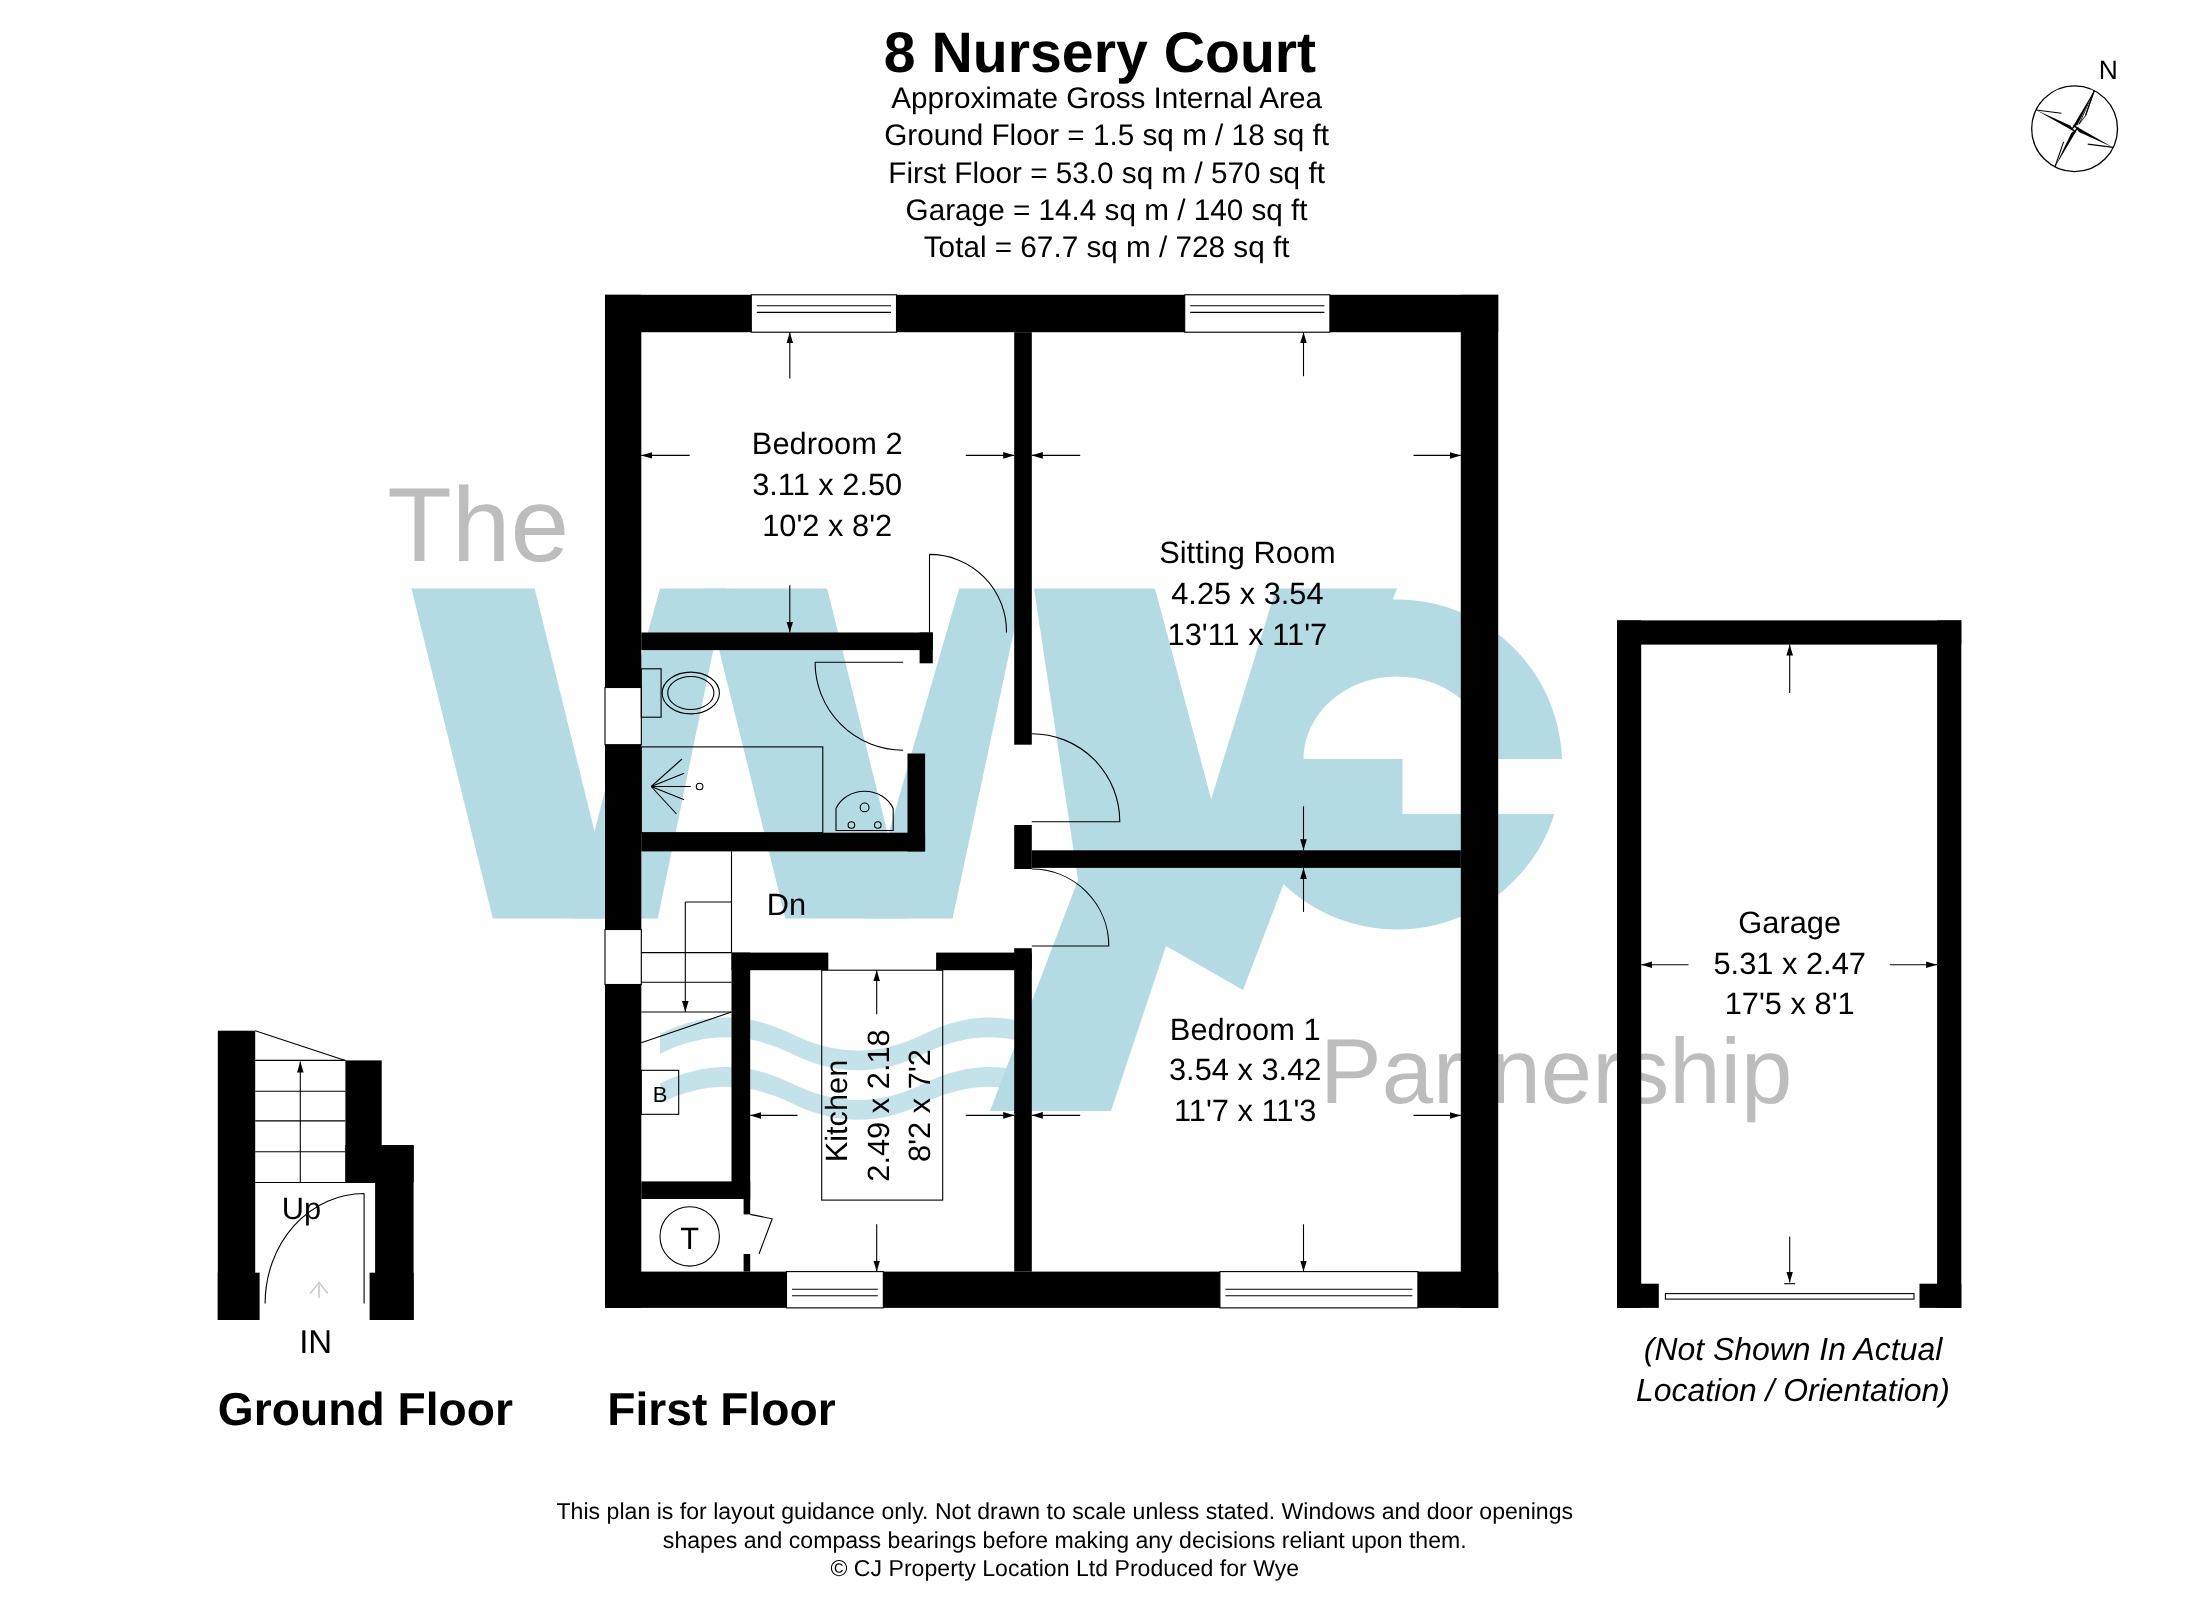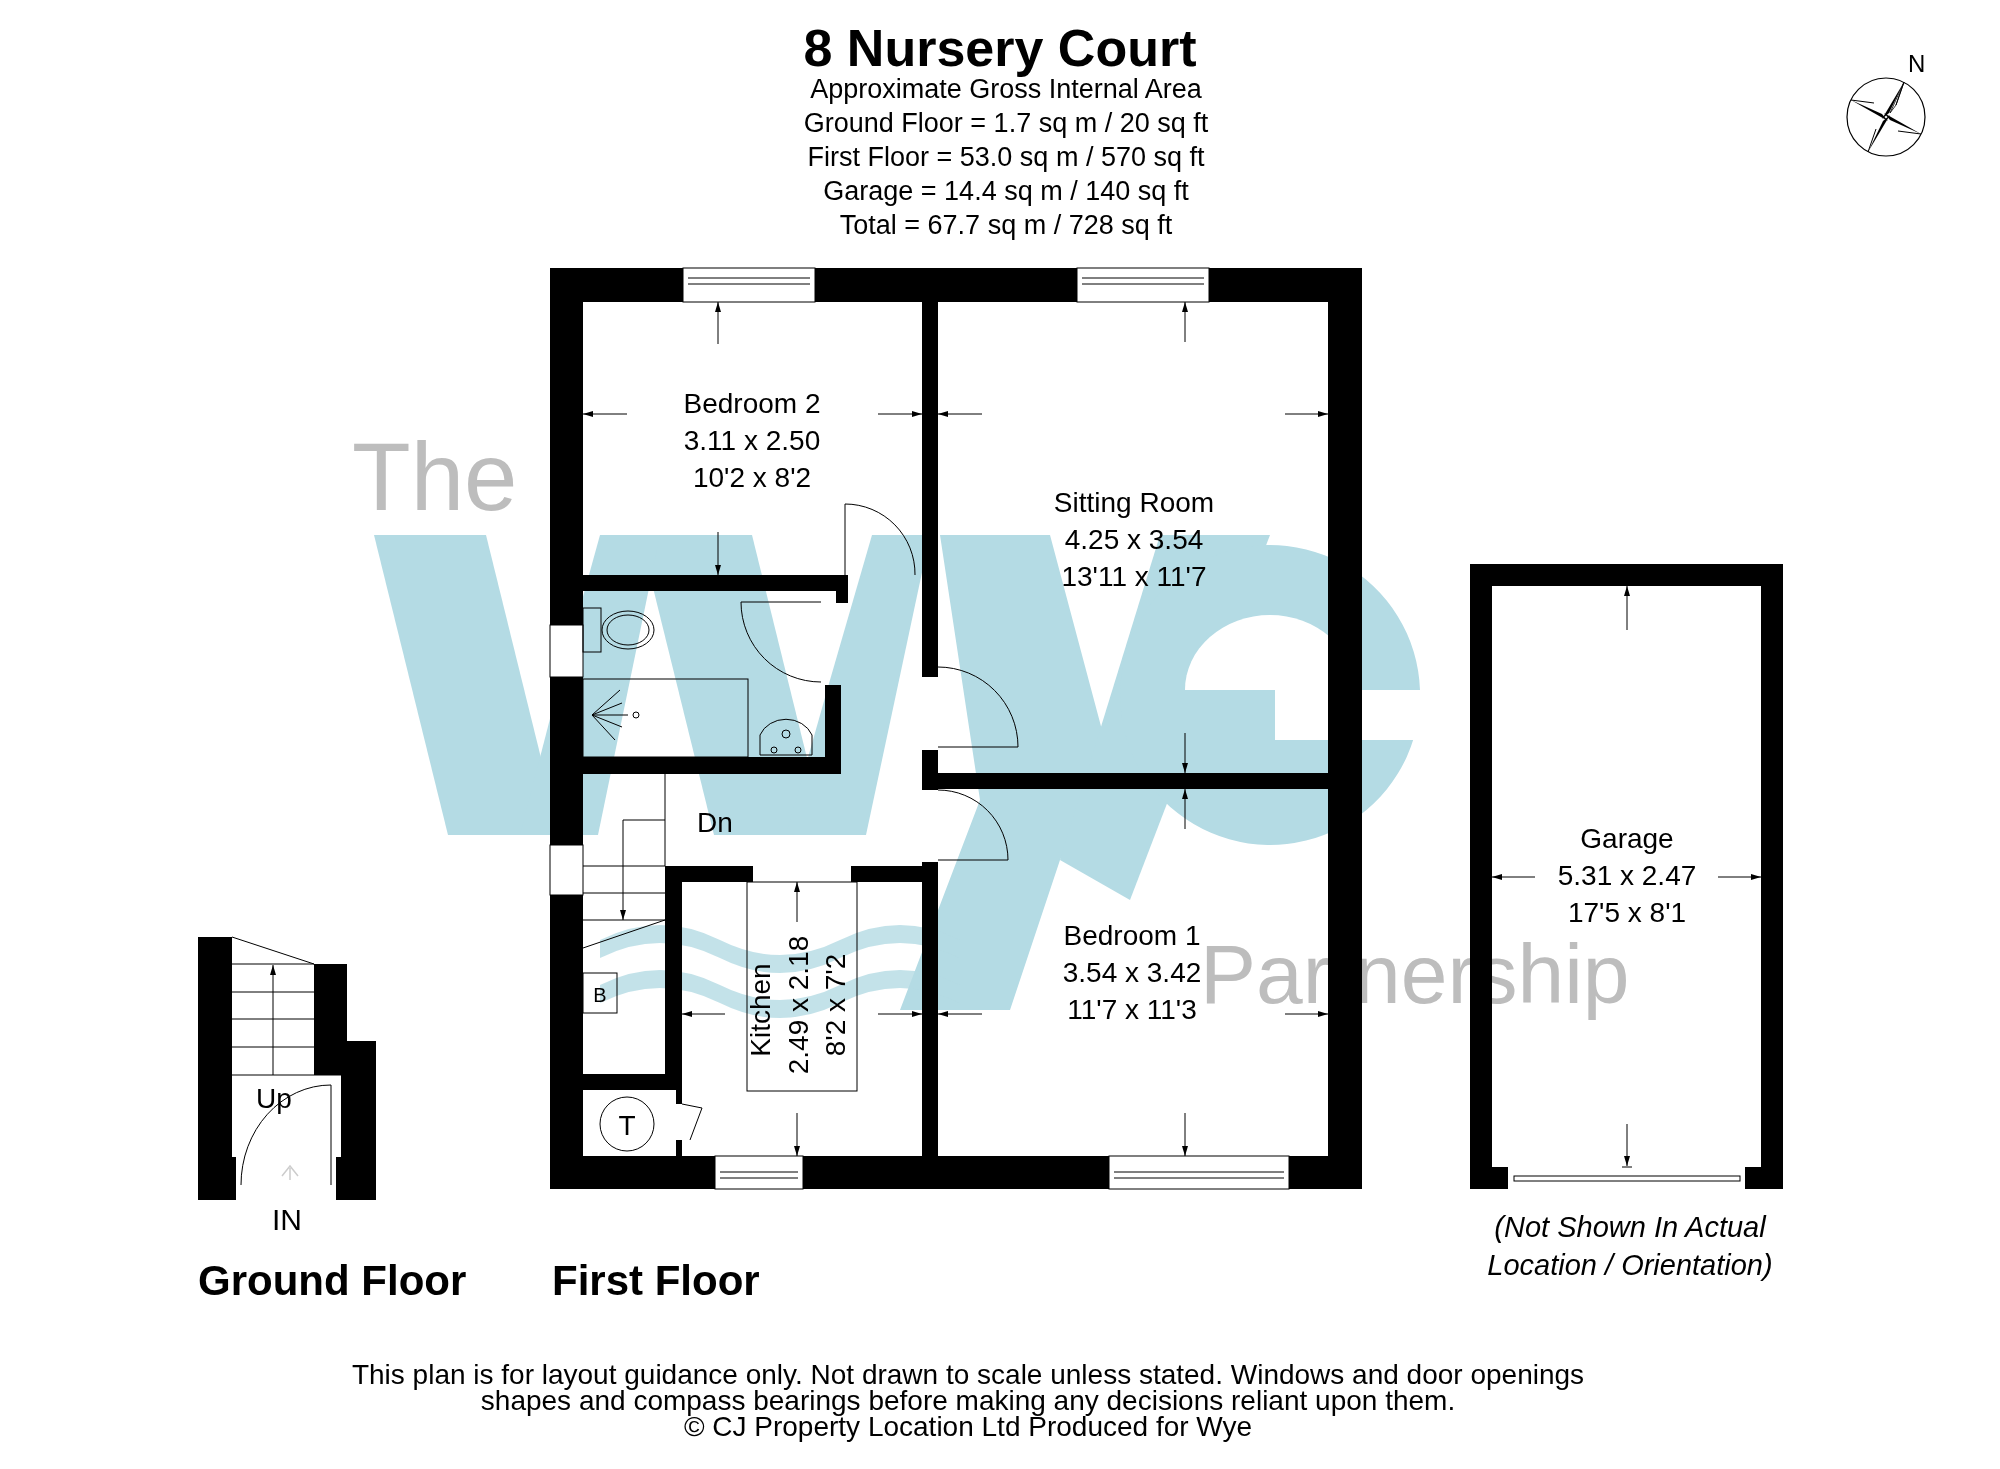--- a/index.html
+++ b/index.html
@@ -9,30 +9,30 @@
   .thin { stroke: #000; stroke-width: 1; fill: none; }
   .win { fill: #fff; stroke: #000; stroke-width: 1; }
   .wm { fill: #b4dbe4; }
   .wmtext { fill: #bdbdbd; font-family: "Liberation Sans", sans-serif; font-weight: 300; }
   .room { font-family: "Liberation Sans", sans-serif; font-size: 28px; fill: #000; text-anchor: middle; }
   .label-bold { font-family: "Liberation Sans", sans-serif; font-weight: bold; font-size: 42px; fill: #000; }
   .hdr { position: absolute; left: 0; width: 2000px; text-align: center; }
   .title { top: 18px; font-size: 52px; font-weight: bold; }
   .area-line { font-size: 27px; line-height: 34px; padding-left: 12px; }
   .areas { top: 72px; }
-  .footer { position: absolute; left: 0; width: 1936px; top: 1362px; text-align: center; font-size: 28px; line-height: 26px; }
+  .footer { position: absolute; left: 0; width: 1936px; top: 1362px; text-align: center; font-size: 21px; line-height: 26px; }
   .garage-note { position: absolute; left: 1470px; width: 320px; top: 1208px; text-align: center; font-size: 29px; line-height: 38px; font-style: italic; }
 </style>
 </head>
 <body>
 
 <div class="hdr title">8 Nursery Court</div>
 <div class="hdr areas">
   <div class="area-line">Approximate Gross Internal Area</div>
-  <div class="area-line">Ground Floor = 1.7 sq m / 20 sq ft</div>
+  <div class="area-line">Ground Floor = 1.5 sq m / 18 sq ft</div>
   <div class="area-line">First Floor = 53.0 sq m / 570 sq ft</div>
   <div class="area-line">Garage = 14.4 sq m / 140 sq ft</div>
   <div class="area-line">Total = 67.7 sq m / 728 sq ft</div>
 </div>
 
 <svg width="2000" height="1469" viewBox="0 0 2000 1469">
   <defs>
     <marker id="ah" viewBox="0 0 10 10" refX="10" refY="5" markerWidth="10" markerHeight="10" orient="auto-start-reverse" markerUnits="userSpaceOnUse">
       <path d="M0,2 L10,5 L0,8 z" fill="#000"></path>
     </marker>

